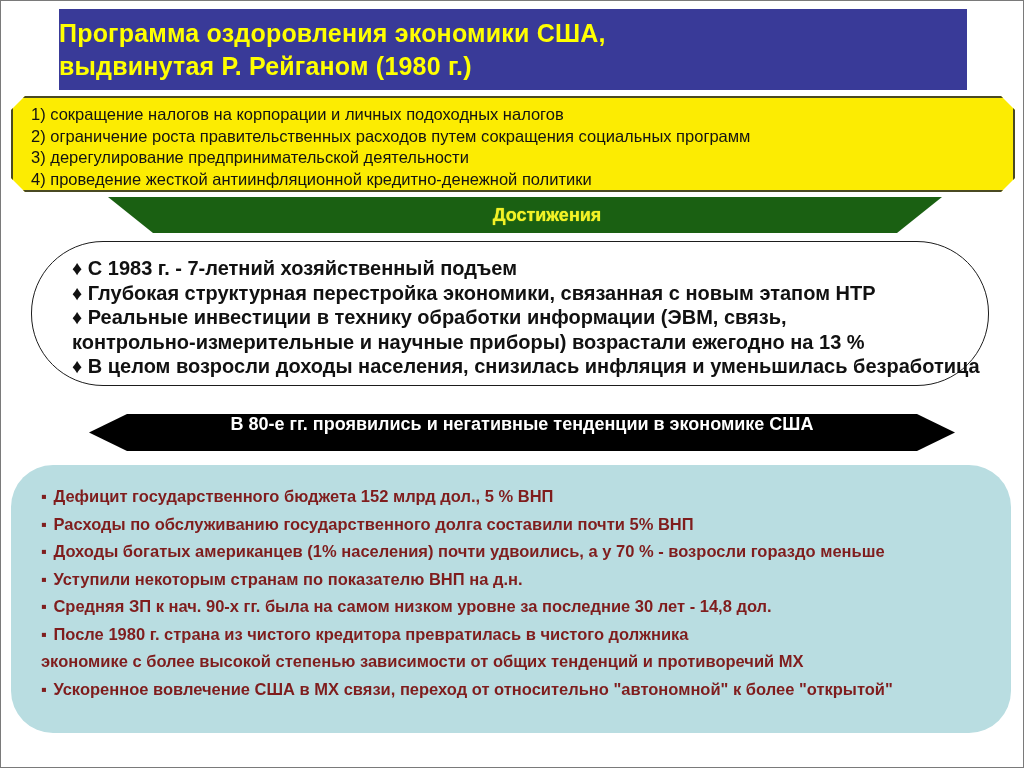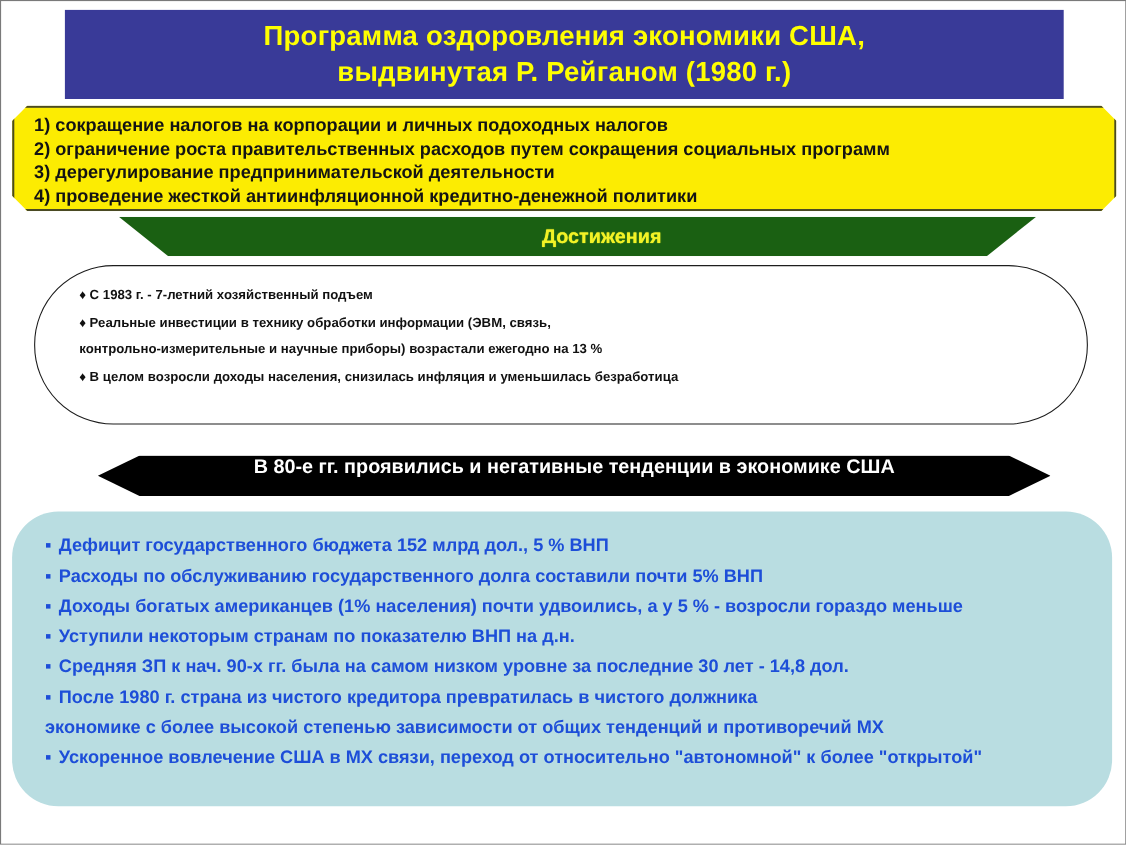--- a/index.html
+++ b/index.html
@@ -22,21 +22,21 @@
   
   .title-banner {
     position: absolute;
     left: 58px;
     top: 8px;
     width: 908px;
     height: 81px;
     background: #393a98;
     display: flex;
     flex-direction: column;
-    align-items: center;
+    align-items: flex-start;
     justify-content: center;
     box-sizing: border-box;
   }
   .title-banner .tline {
     color: #ffff00;
     font-size: 25px;
     font-weight: bold;
     line-height: 33px;
     letter-spacing: 0.2px;
     text-align: center;
@@ -53,21 +53,21 @@
     background: #fcec02;
     border: 2px solid #4a4a23;
     box-sizing: border-box;
     clip-path: polygon(14px 0, calc(100% - 14px) 0, 100% 14px, 100% calc(100% - 14px),
                        calc(100% - 14px) 100%, 14px 100%, 0 calc(100% - 14px), 0 14px);
     padding: 6px 0 0 18px;
   }
   .program-box .pline {
     color: #131313;
     font-size: 16.5px;
-    font-weight: bold;
+    font-weight: normal;
     line-height: 21.6px;
     white-space: nowrap;
   }
 
   
   .ach-banner {
     position: absolute;
     left: 107px;
     top: 196px;
     width: 834px;
@@ -94,21 +94,21 @@
     width: 958px;
     height: 145px;
     background: #ffffff;
     border: 1.6px solid #1d1d1d;
     border-radius: 72px;
     box-sizing: border-box;
     padding: 14px 40px 0 40px;
   }
   .ach-box .aline {
     color: #111111;
-    font-size: 12px;
+    font-size: 20px;
     font-weight: bold;
     line-height: 24.5px;
     white-space: nowrap;
   }
   .ach-box .aline.cont {
     padding-left: 0;
   }
 
   
   .neg-arrow {
@@ -136,21 +136,21 @@
     left: 10px;
     top: 464px;
     width: 1000px;
     height: 268px;
     background: #b9dde1;
     border-radius: 42px;
     box-sizing: border-box;
     padding: 18px 34px 0 30px;
   }
   .neg-box .nline {
-    color: #1d4ed8;
+    color: #7f1d1d;
     font-size: 16.5px;
     font-weight: bold;
     line-height: 27.5px;
     white-space: nowrap;
   }
   .neg-box .nline.wrap {
     white-space: normal;
   }
   .bullet-sq { letter-spacing: 2px; }
 </style>
@@ -175,20 +175,24 @@
     <span class="label">Достижения</span>
   </div>
 
   <div class="ach-box">
     <div class="aline">
       <span>♦</span>
       <span>С 1983 г. - 7-летний хозяйственный подъем</span>
     </div>
     <div class="aline">
       <span>♦</span>
+      <span>Глубокая структурная перестройка экономики, связанная с новым этапом НТР</span>
+    </div>
+    <div class="aline">
+      <span>♦</span>
       <span>Реальные инвестиции в технику обработки информации (ЭВМ, связь,</span>
     </div>
     <div class="aline cont">контрольно-измерительные и научные приборы) возрастали ежегодно на 13 %</div>
     <div class="aline">
       <span>♦</span>
       <span>В целом возросли доходы населения, снизилась инфляция и уменьшилась безработица</span>
     </div>
   </div>
 
   <div class="neg-arrow">
@@ -199,21 +203,21 @@
     <div class="nline">
       <span class="bullet-sq">▪</span>
       <span>Дефицит государственного бюджета 152 млрд дол., 5 % ВНП</span>
     </div>
     <div class="nline">
       <span class="bullet-sq">▪</span>
       <span>Расходы по обслуживанию государственного долга составили почти 5% ВНП</span>
     </div>
     <div class="nline wrap">
       <span class="bullet-sq">▪</span>
-      <span>Доходы богатых американцев (1% населения) почти удвоились, а у 5 % - возросли гораздо меньше</span>
+      <span>Доходы богатых американцев (1% населения) почти удвоились, а у 70 % - возросли гораздо меньше</span>
     </div>
     <div class="nline">
       <span class="bullet-sq">▪</span>
       <span>Уступили некоторым странам по показателю ВНП на д.н.</span>
     </div>
     <div class="nline">
       <span class="bullet-sq">▪</span>
       <span>Средняя ЗП к нач. 90-х гг. была на самом низком уровне за последние 30 лет - 14,8 дол.</span>
     </div>
     <div class="nline">

